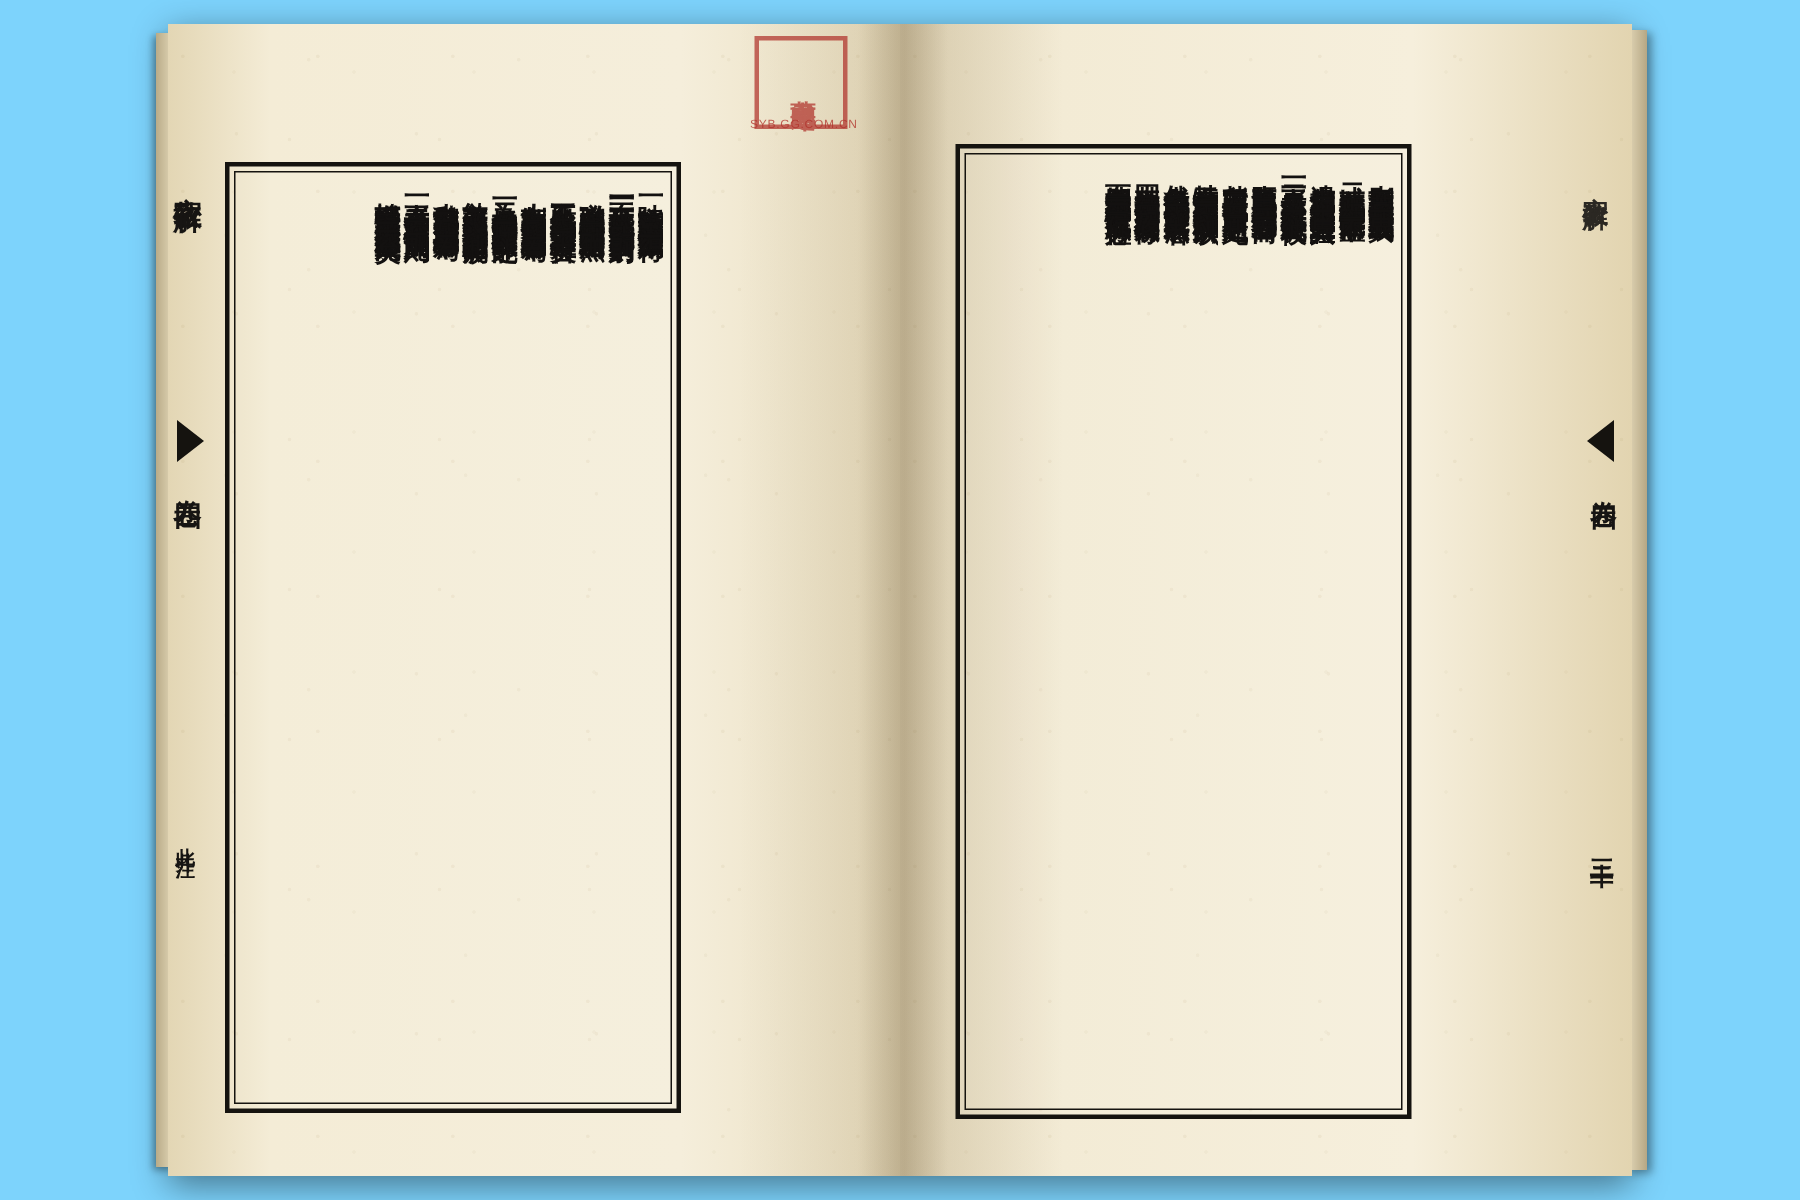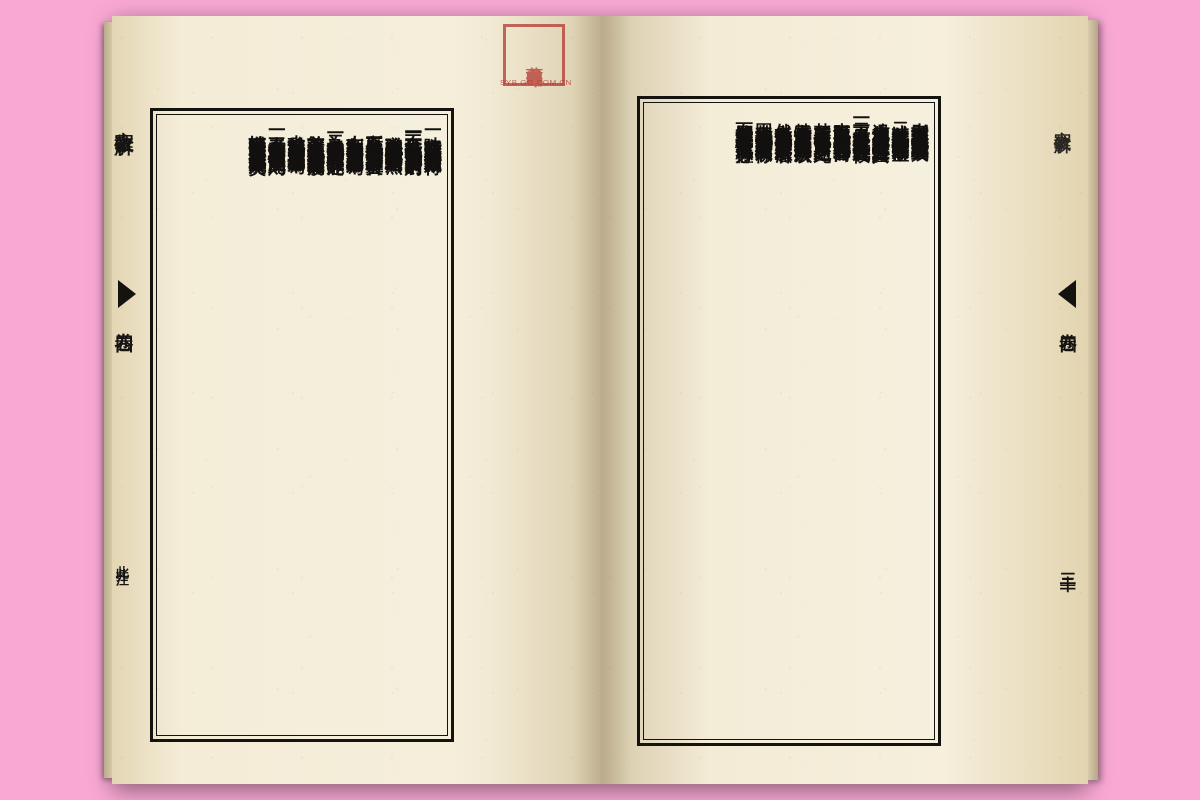--- a/index.html
+++ b/index.html
@@ -5,21 +5,21 @@
   html, body {
     margin: 0;
     padding: 0;
     background: #8a8a8a;
   }
   #scene {
     position: relative;
     width: 1200px;
     height: 800px;
     overflow: hidden;
-    background: #f9a8d4;
+    background: #7dd3fc;
     font-family: "DejaVu Serif", serif;
   }
 
   
   .book {
     position: absolute;
     left: 112px;
     top: 16px;
     width: 976px;
     height: 768px;

